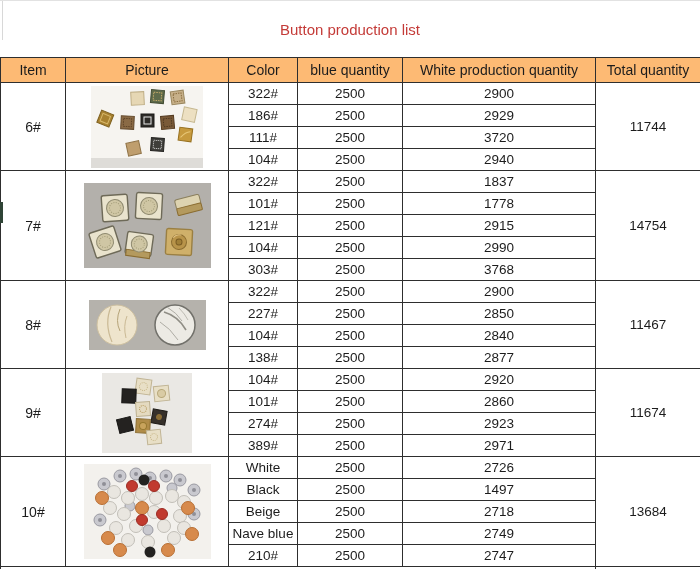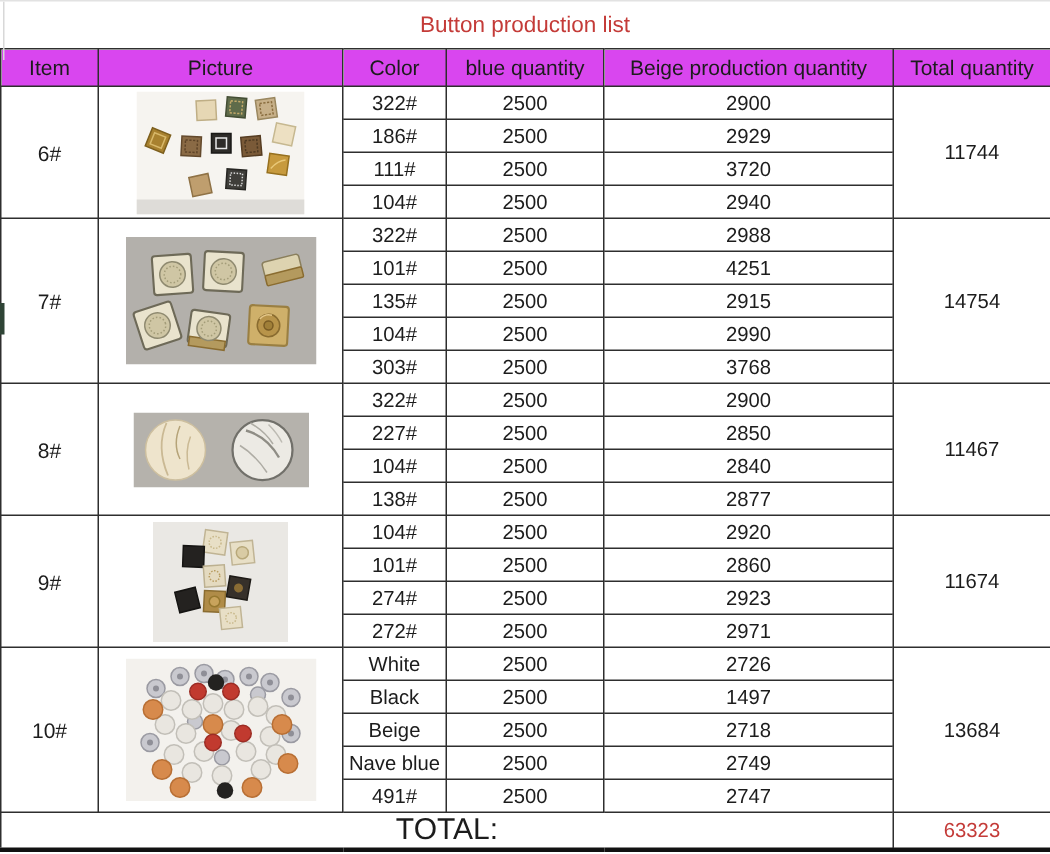--- a/index.html
+++ b/index.html
@@ -4,41 +4,41 @@
 <style>
   * { box-sizing: border-box; margin: 0; padding: 0; }
   html, body { background: #ffffff; }
   body {
     width: 700px; height: 569px;
     font-family: "Liberation Sans", sans-serif;
     position: relative; overflow: hidden;
     border-top: 1px solid #e2e2e2;
   }
   .title-bar {
-    height: 31px; display: flex; align-items: center; justify-content: center;
+    height: 56px; display: flex; align-items: center; justify-content: center;
     font-size: 15px; color: var(--accent, #c43b38);
   }
   .grid-artifact {
     position: absolute; left: 2px; top: 0; width: 1px; height: 39px; background: #d8d8d8;
   }
   .edge-artifact {
     position: absolute; left: 0; top: 201px; width: 3px; height: 21px; background: #2f4436;
   }
   table {
     width: 700px; border-collapse: collapse; table-layout: fixed;
     border-bottom: 3px solid #111;
   }
   th, td {
     border: 1px solid #2e2e2e;
     text-align: center; vertical-align: middle;
     font-size: 13.5px; color: #1c1c1c;
     overflow: hidden; padding: 0;
   }
   thead tr { height: 25px; }
-  thead th { background: #d946ef; font-weight: normal; font-size: 14px; }
+  thead th { background: #fdba74; font-weight: normal; font-size: 14px; }
   tbody tr { height: 22px; }
   tfoot tr { height: 20px; }
   td.item-cell { font-size: 14px; }
   td.pic-cell { background: #ffffff; }
   td.pic-cell svg { display: block; margin: 0 auto; }
   td.total-label { font-size: 20px; }
   .red { color: var(--accent, #c43b38); }
 </style>
 </head>
 <body>
@@ -55,21 +55,21 @@
     <col style="width:105px">
       <col style="width:193px">
       <col style="width:105px">
   </colgroup>
   <thead>
     <tr>
       <th>Item</th>
       <th>Picture</th>
       <th>Color</th>
       <th>blue quantity</th>
-      <th>Beige production quantity</th>
+      <th>White production quantity</th>
       <th>Total quantity</th>
     </tr>
   </thead>
   <tbody>
       <tr>
         <td rowspan="4" class="item-cell">6#</td>
         <td rowspan="4" class="pic-cell">
     <svg width="112" height="82" viewBox="0 0 112 82">
       <rect width="112" height="82" fill="#f6f4f0"></rect>
       <rect y="72" width="112" height="10" fill="#dedcd8"></rect>
@@ -169,30 +169,30 @@
       <g transform="rotate(3 95 59)">
               <rect x="82" y="46" width="26" height="26" rx="2" fill="#cfb06a" stroke="#9a7f42" stroke-width="1.4"></rect>
               <circle cx="95" cy="59" r="7.5" fill="#b8944a" stroke="#8a6c30"></circle>
               <circle cx="95" cy="59" r="3" fill="#a07f38" stroke="#7a5c24"></circle>
               <path d="M89 55 q3 -4 8 -3" stroke="#e3c585" fill="none"></path>
             </g>
     </svg>
   </td>
         <td>322#</td>
         <td>2500</td>
-        <td>2988</td>
+        <td>1837</td>
         <td rowspan="5">14754</td>
       </tr>
       <tr>
         <td>101#</td>
         <td>2500</td>
-        <td>4251</td>
-      </tr>
-      <tr>
-        <td>135#</td>
+        <td>1778</td>
+      </tr>
+      <tr>
+        <td>121#</td>
         <td>2500</td>
         <td>2915</td>
       </tr>
       <tr>
         <td>104#</td>
         <td>2500</td>
         <td>2990</td>
       </tr>
       <tr>
         <td>303#</td>
@@ -281,21 +281,21 @@
         <td>101#</td>
         <td>2500</td>
         <td>2860</td>
       </tr>
       <tr>
         <td>274#</td>
         <td>2500</td>
         <td>2923</td>
       </tr>
       <tr>
-        <td>272#</td>
+        <td>389#</td>
         <td>2500</td>
         <td>2971</td>
       </tr>
       <tr>
         <td rowspan="5" class="item-cell">10#</td>
         <td rowspan="5" class="pic-cell">
     <svg width="127" height="95" viewBox="0 0 127 95">
       <rect width="127" height="95" fill="#f3f1ed"></rect>
       <g stroke="#9a9aa2" fill="#c9c9cf">
         <circle cx="36" cy="12" r="6"></circle>
@@ -374,21 +374,21 @@
         <td>Beige</td>
         <td>2500</td>
         <td>2718</td>
       </tr>
       <tr>
         <td>Nave blue</td>
         <td>2500</td>
         <td>2749</td>
       </tr>
       <tr>
-        <td>491#</td>
+        <td>210#</td>
         <td>2500</td>
         <td>2747</td>
       </tr>
     </tbody>
   <tfoot>
     <tr>
       <td colspan="5" class="total-label">TOTAL:</td>
       <td class="red">63323</td>
     </tr>
   </tfoot>

